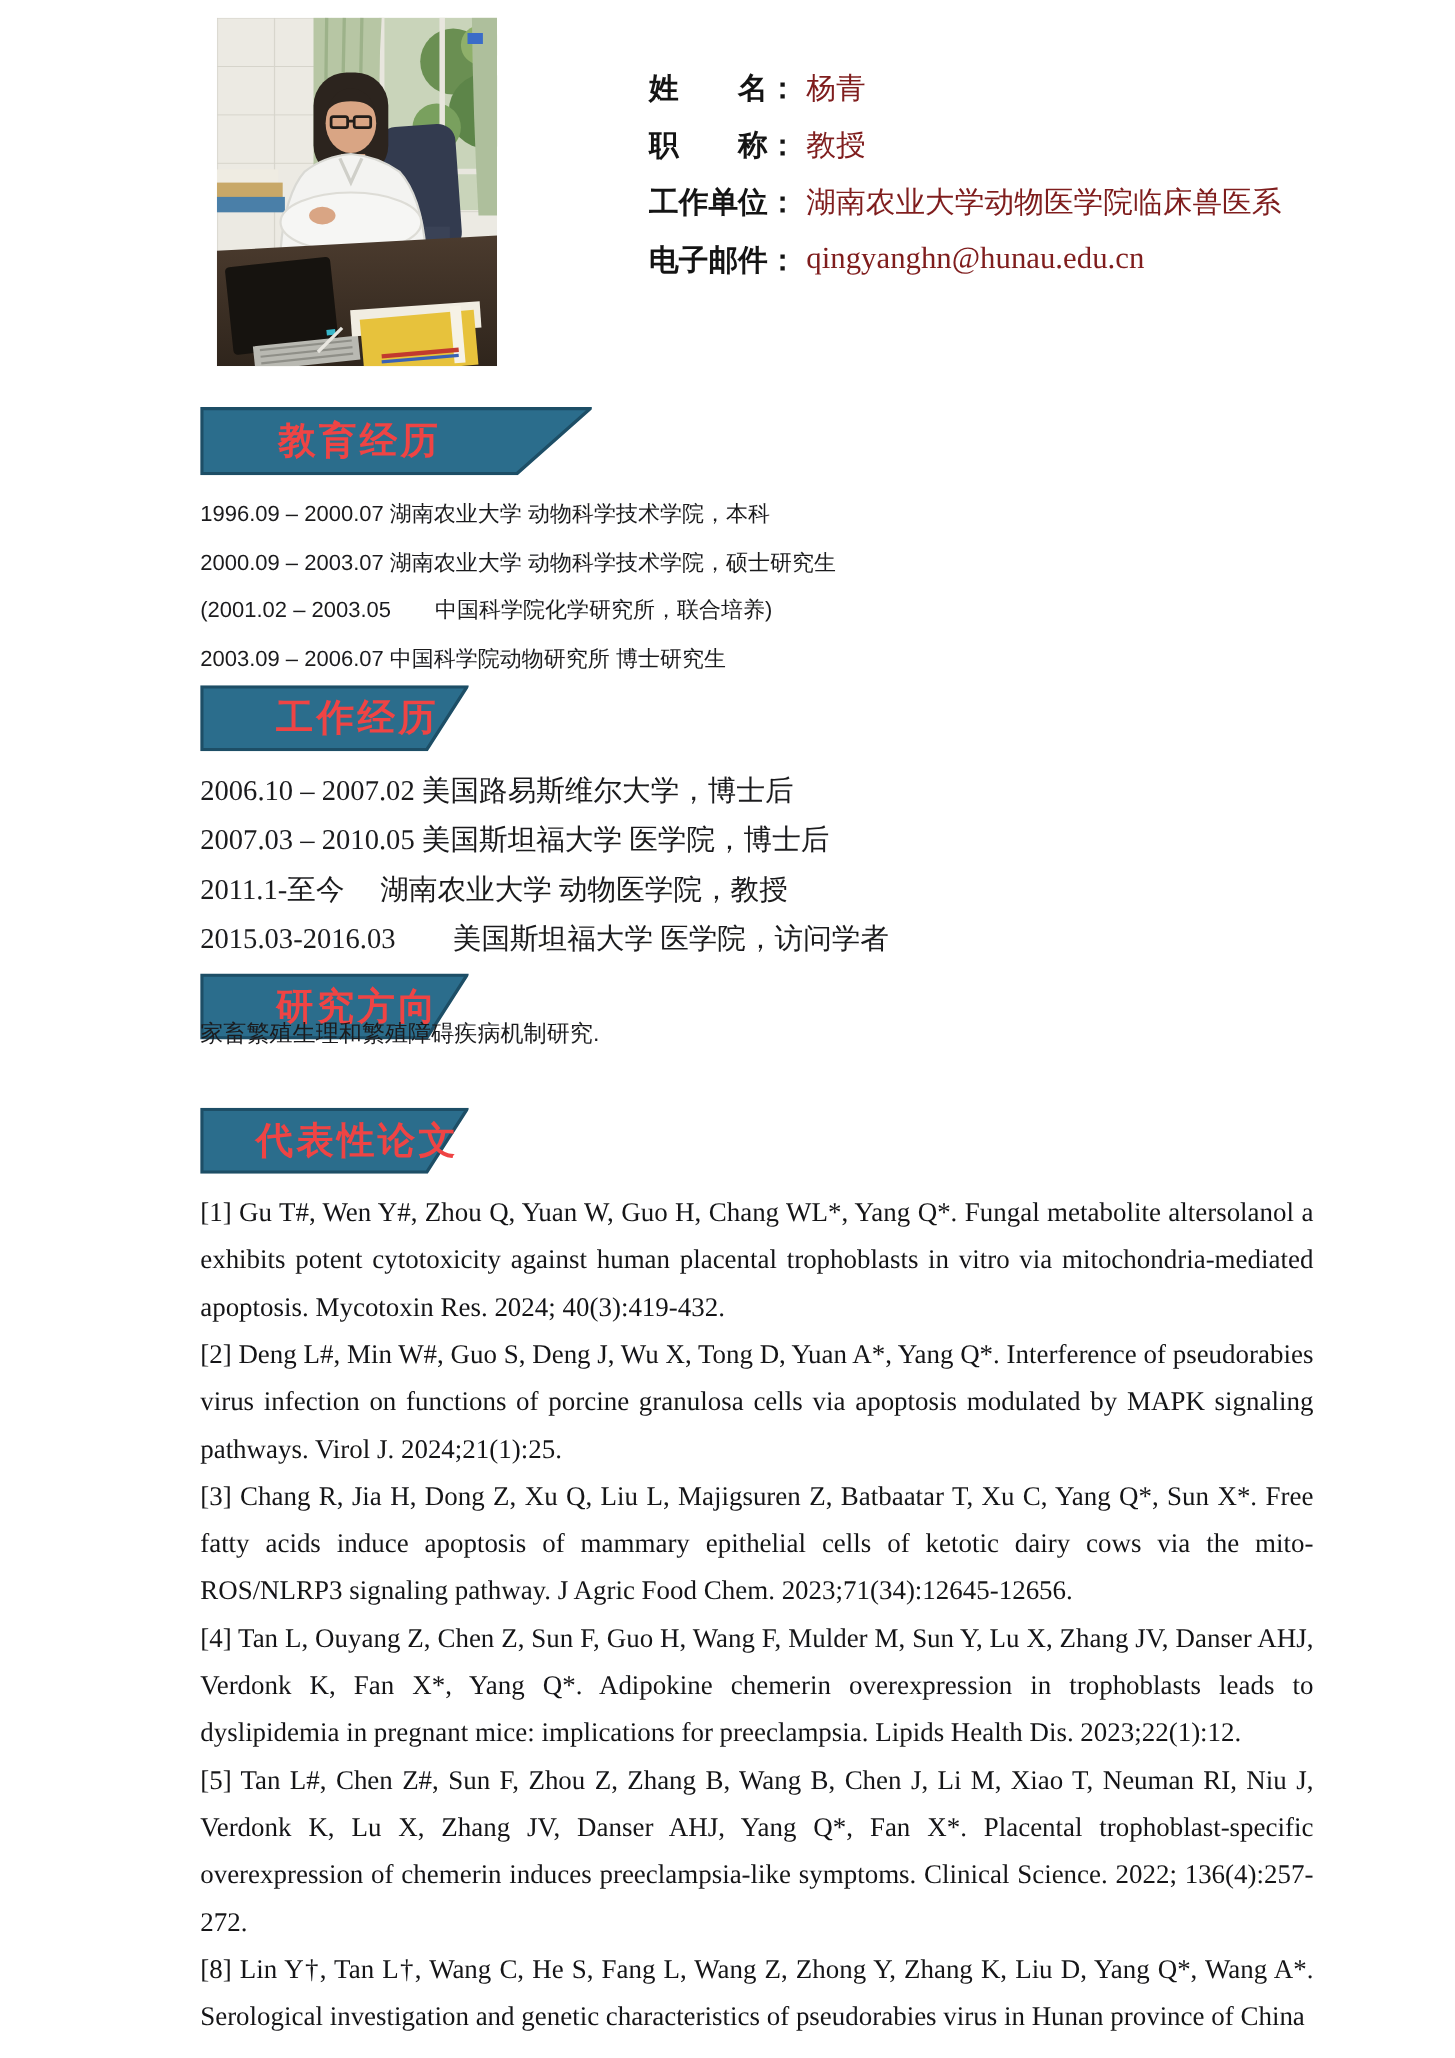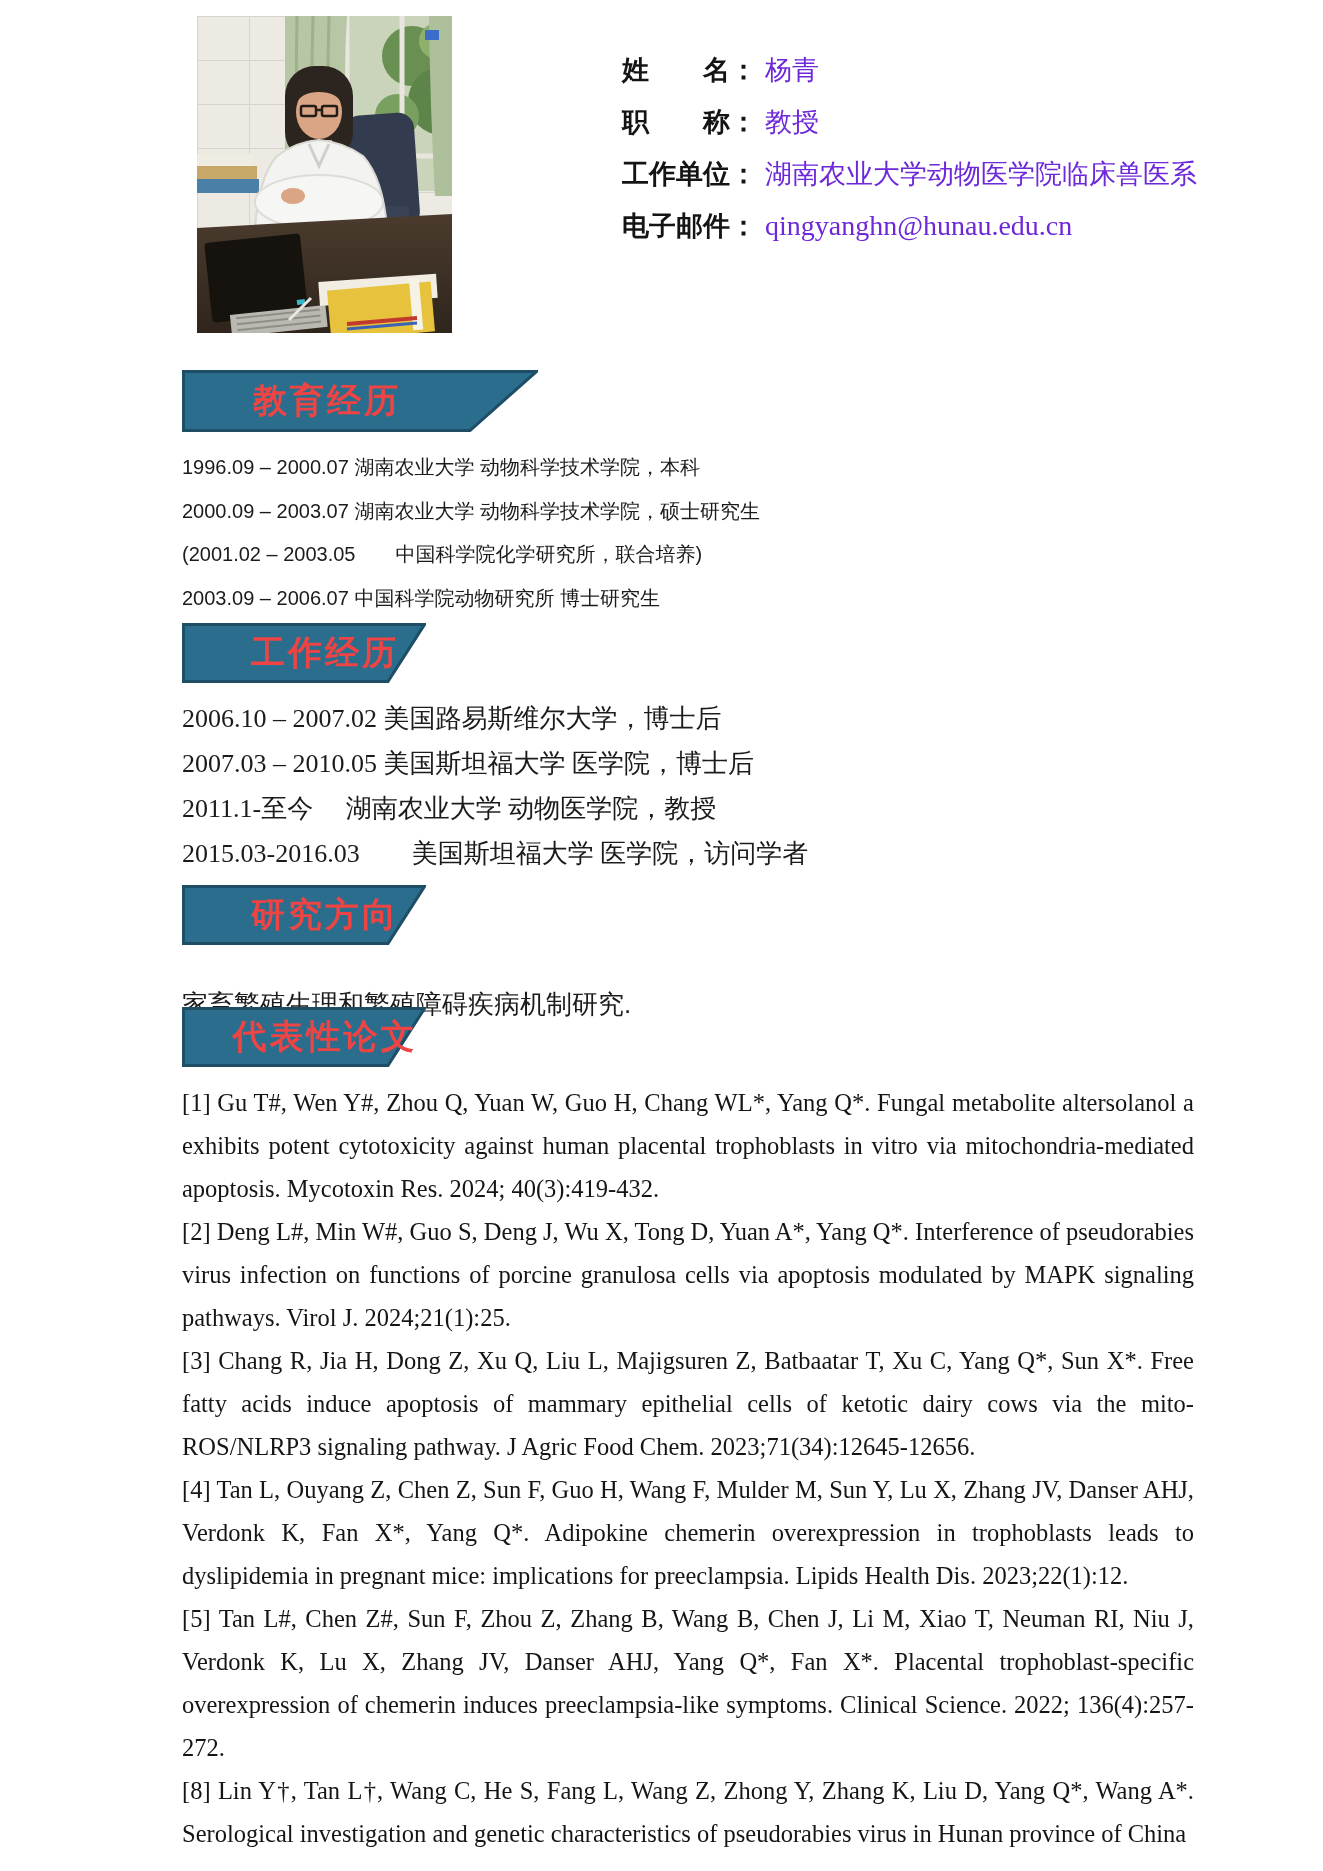--- a/index.html
+++ b/index.html
@@ -12,28 +12,28 @@
     font-family:"Liberation Sans","DejaVu Sans",sans-serif;
   }
   
   .photo{
     position:absolute;left:197px;top:16px;width:255px;height:317px;
     overflow:hidden;
   }
   .photo svg{display:block;}
   
   .info{
-    position:absolute;left:590px;top:44px;width:620px;margin-left:32px;
+    position:absolute;left:590px;top:54px;width:620px;
   }
   .info-row{
     height:52px;display:flex;align-items:center;
     font-size:27px;white-space:nowrap;
   }
   .info-row .lbl{font-weight:bold;color:#141414;}
-  .info-row .val{margin-left:8px;color:#6d28d9;}
+  .info-row .val{margin-left:8px;color:#7f1d1d;}
   .info-row .val.serif{font-family:"Liberation Serif","DejaVu Serif",serif;font-size:28px;}
   
   .banner{position:absolute;left:182px;}
   .banner svg{position:absolute;left:0;top:0;}
   .banner .banner-title{
     position:absolute;top:0;display:flex;align-items:center;justify-content:center;
     height:100%;
     color:#ef4444;font-weight:bold;font-size:34px;letter-spacing:3px;
   }
   .banner.lg{width:356px;height:62px;}
@@ -43,22 +43,22 @@
   
   .list{position:absolute;left:182px;width:1012px;}
   .edu-list{top:446px;}
   .edu-list .line{height:43.5px;display:flex;align-items:center;font-size:20px;white-space:nowrap;}
   .work-list{top:696px;}
   .work-list .line{
     height:45px;display:flex;align-items:center;font-size:26px;white-space:nowrap;
     font-family:"Liberation Serif","DejaVu Serif",serif;
   }
   .research-text{
-    position:absolute;left:182px;top:986px;width:1012px;
-    font-size:26px;line-height:36px;
+    position:absolute;left:182px;top:922px;width:1012px;
+    font-size:21px;line-height:36px;
   }
   .pubs{position:absolute;left:182px;top:1081px;width:1012px;}
   .pubs p{
     margin:0;padding:0;
     font-family:"Liberation Serif","DejaVu Serif",serif;
     font-size:24.5px;line-height:43px;
     text-align:justify;text-justify:inter-word;
     color:#151517;
   }
 </style>

